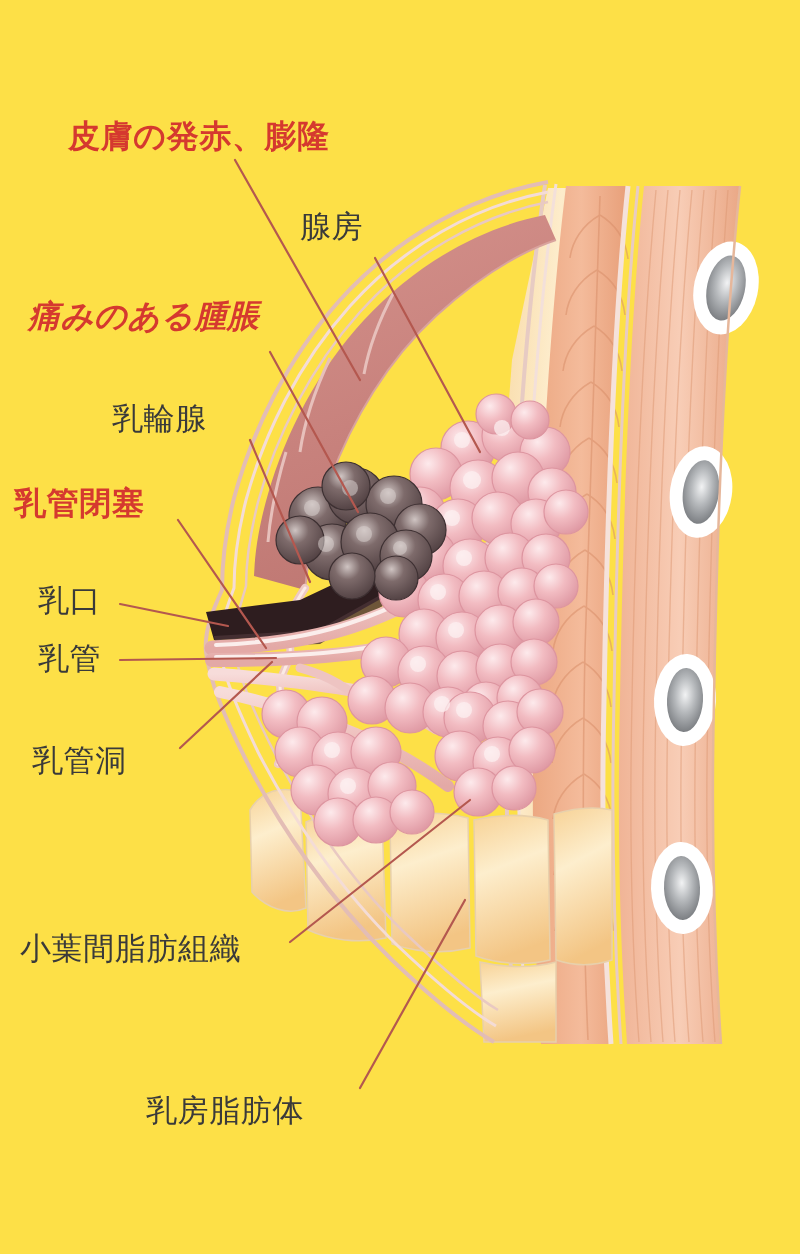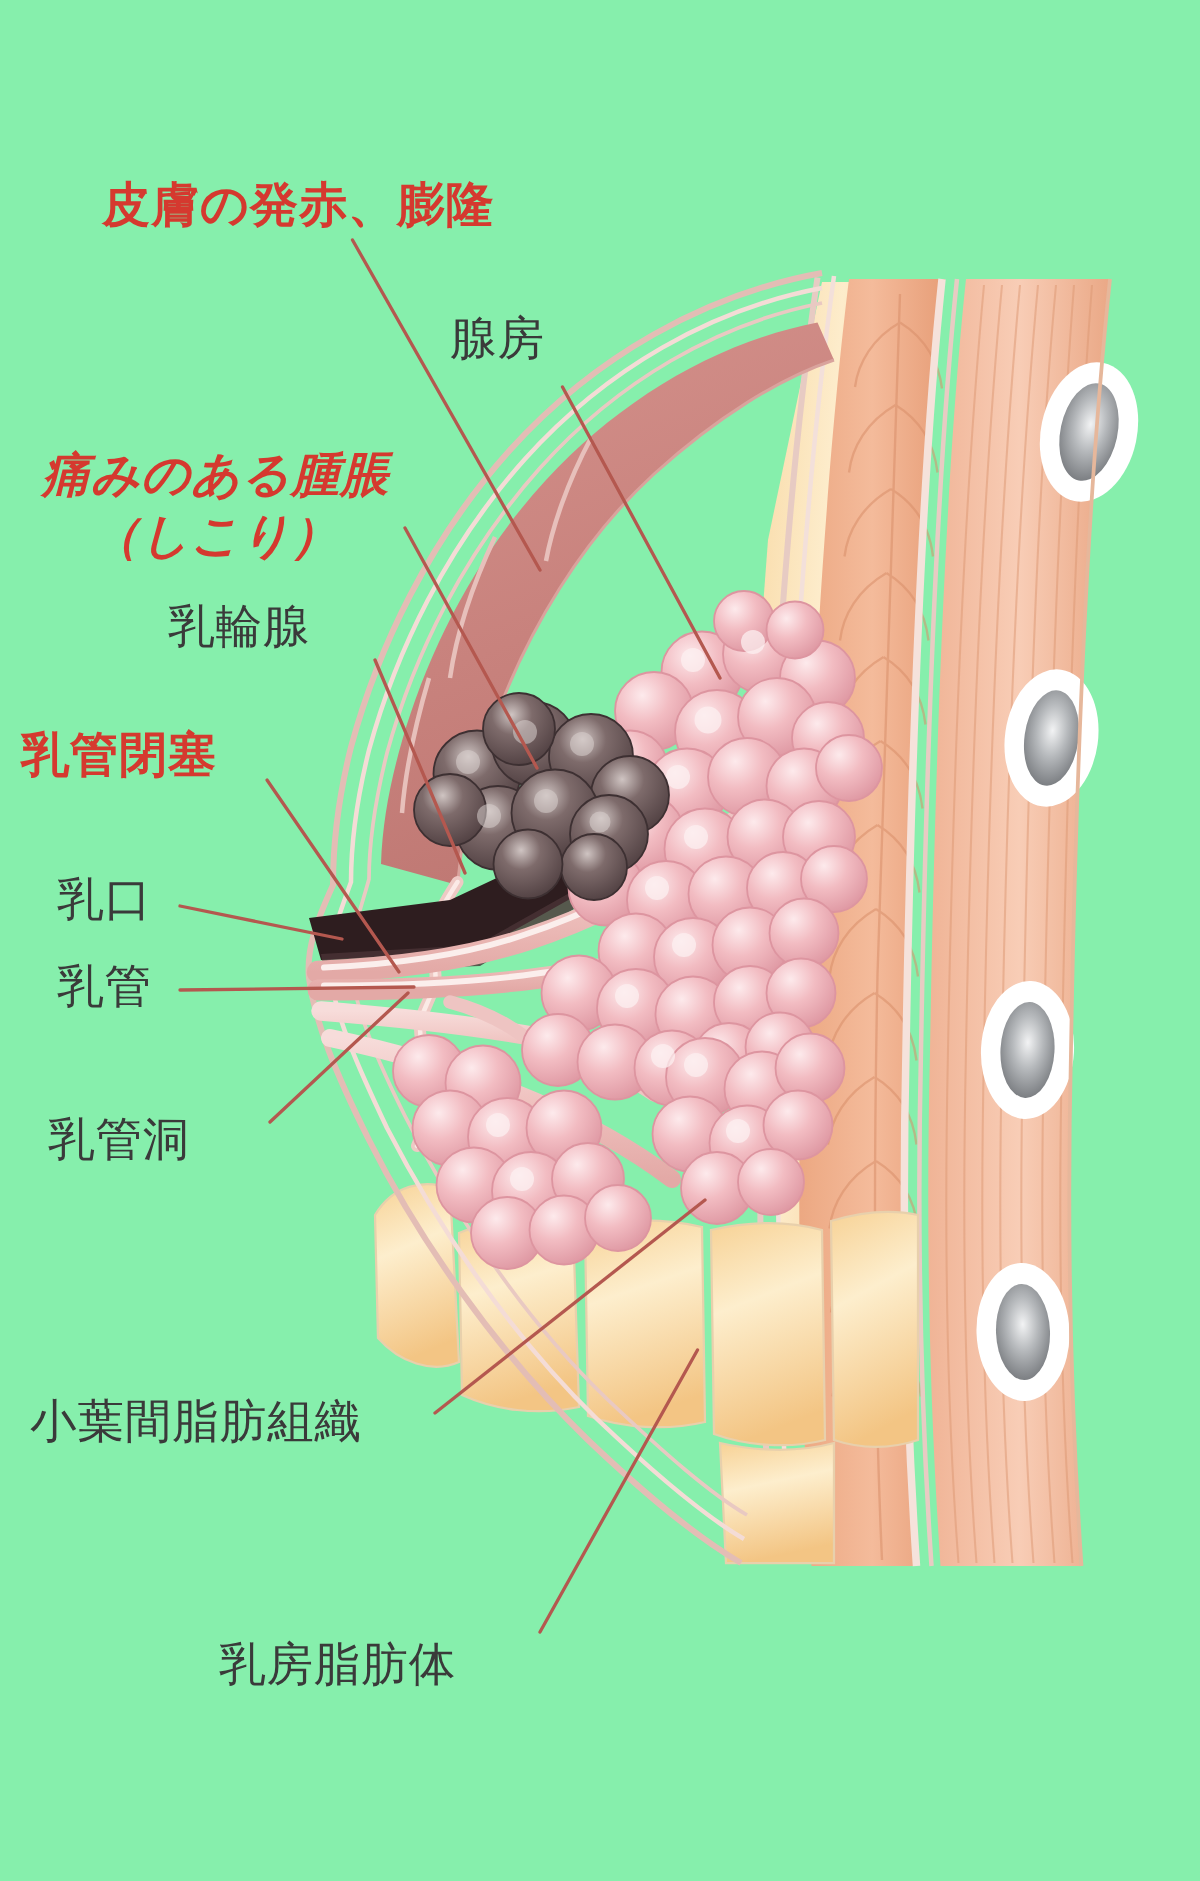--- a/index.html
+++ b/index.html
@@ -8,21 +8,21 @@
     padding: 0;
     background: #ffffff;
   }
   body {
     font-family: "DejaVu Sans", "Liberation Sans", sans-serif;
   }
   #stage {
     position: relative;
     width: 800px;
     height: 1254px;
-    background: #86efac;
+    background: #fde047;
     overflow: hidden;
   }
   #figure {
     position: absolute;
     left: 0;
     top: 0;
     width: 800px;
     height: 1254px;
   }
   .lbl {
@@ -397,21 +397,20 @@
       <line x1="360" y1="1088" x2="465" y2="900"></line>
     </g>
   </svg>
 
   <div class="lbl lbl-red" style="left:68px; top:118px;">皮膚の発赤、膨隆</div>
 
   <div class="lbl lbl-black" style="left:300px; top:208px;">腺房</div>
 
   <div class="lbl lbl-red two-line" style="left:28px; top:296px;font-style:italic;">
     <div>痛みのある腫脹</div>
-    <div>（しこり）</div>
   </div>
 
   <div class="lbl lbl-black" style="left:112px; top:400px;">乳輪腺</div>
 
   <div class="lbl lbl-red" style="left:14px; top:485px;">乳管閉塞</div>
 
   <div class="lbl lbl-black" style="left:38px; top:585px;font-family:Liberation Mono, monospace;">乳口</div>
 
   <div class="lbl lbl-black" style="left:38px; top:640px;">乳管</div>
 

